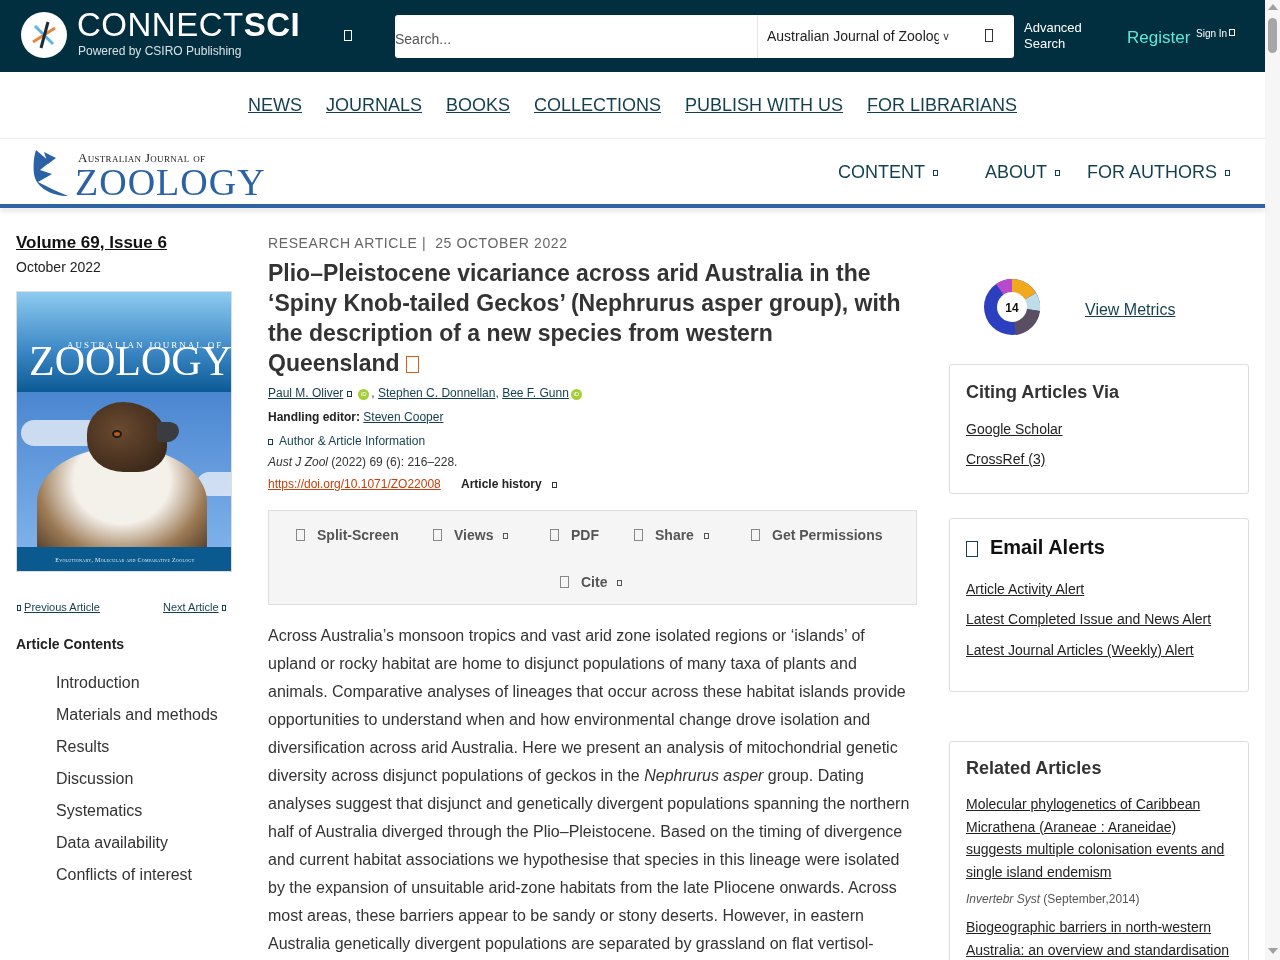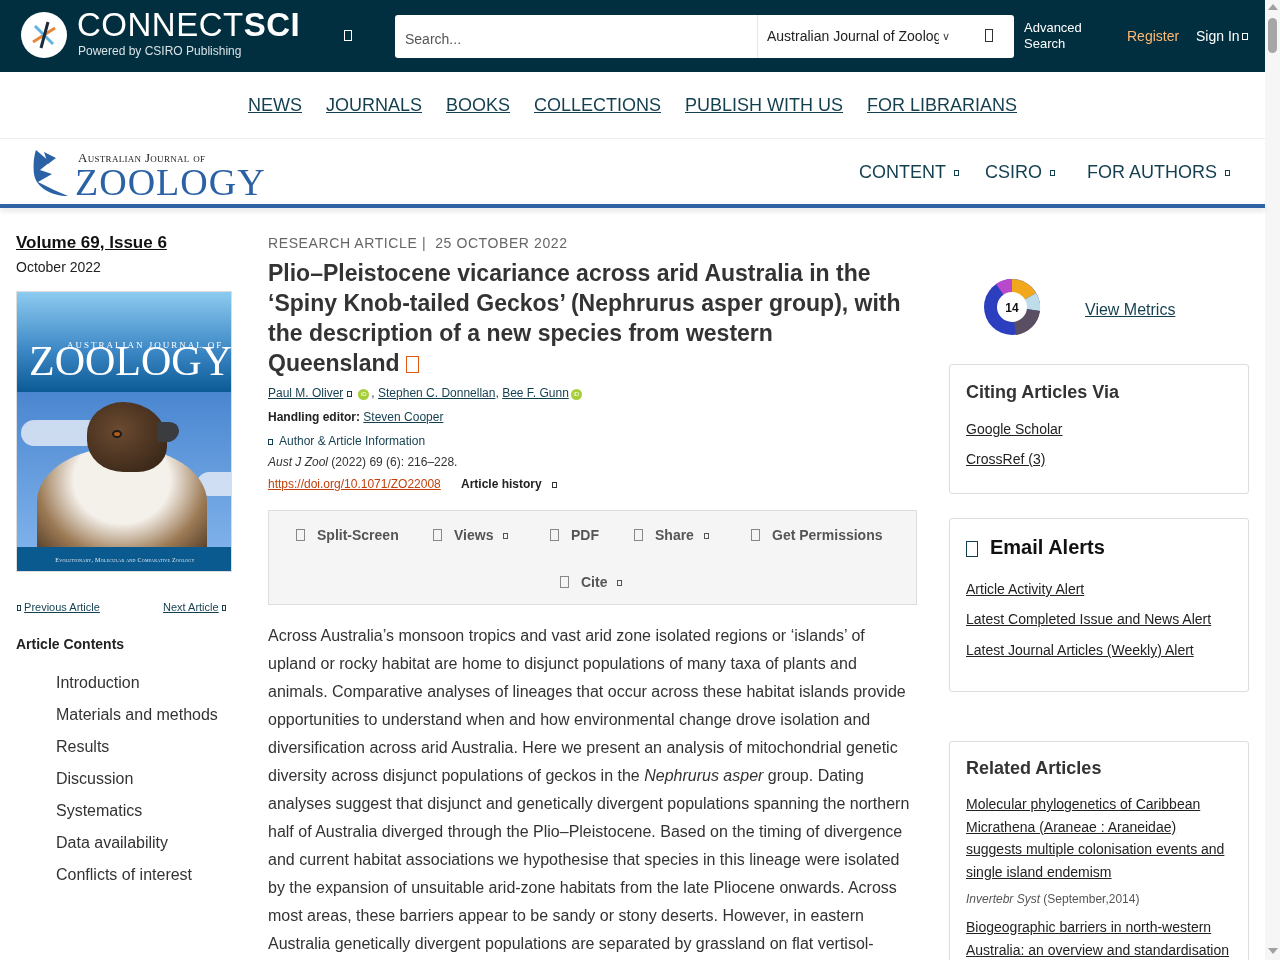--- a/index.html
+++ b/index.html
@@ -8,29 +8,29 @@
 
   
   .topbar { position: absolute; left: 0; top: 0; width: 1265px; height: 72px; background: #022f3f; }
   .logo-circle { position: absolute; left: 21px; top: 12px; width: 46px; height: 46px; border-radius: 50%; background: #fff; }
   .logo-circle svg { position: absolute; left: 0; top: 0; }
   .brand { position: absolute; left: 77px; top: 6px; color: #fff; font-size: 33px; letter-spacing: 0.5px; line-height: 38px; font-weight: normal; }
   .brand b { font-weight: bold; }
   .brand-sub { position: absolute; left: 78px; top: 44px; color: #d9e2e6; font-size: 12px; }
   .menu-icon { position: absolute; left: 344px; top: 30px; width: 8px; height: 11px; border: 1px solid #fff; }
   .search-box { position: absolute; left: 395px; top: 15px; width: 619px; height: 43px; background: #fff; border-radius: 3px; }
-  .search-input { position: absolute; left: 0; top: 0; width: 362px; height: 47px; border: none; background: transparent; padding-left: 10px; font-size: 14px; color: #555; font-family: "Liberation Sans", sans-serif; outline: none; }
+  .search-input { position: absolute; left: 0; top: 0; width: 362px; height: 47px; border: none; background: transparent; font-size: 14px; color: #555; font-family: "Liberation Sans", sans-serif; outline: none; }
   .search-input::placeholder { color: #555; }
   .scope { position: absolute; left: 362px; top: 0; width: 200px; height: 43px; border-left: 1px solid #e5e5e5; padding-left: 9px; line-height: 43px; font-size: 14px; color: #222; white-space: nowrap; overflow: hidden; }
   .scope-text { display: inline-block; width: 172px; overflow: hidden; vertical-align: top; }
   .scope-chev { position: absolute; left: 184px; top: 0; font-size: 11px; color: #444; }
   .search-btn { position: absolute; left: 590px; top: 14px; width: 8px; height: 13px; border: 1px solid #333; }
   .adv { position: absolute; left: 1024px; top: 20px; color: #fff; font-size: 13px; line-height: 16px; }
-  .register { position: absolute; left: 1127px; top: 28px; color: #fdba74; font-size: 14px; }
-  .signin { position: absolute; left: 1196px; top: 28px; color: #fff; font-size: 14px; }
+  .register { position: absolute; left: 1127px; top: 28px; color: #5eead4; font-size: 17px; }
+  .signin { position: absolute; left: 1196px; top: 28px; color: #fff; font-size: 10px; }
   .signin .sq { display: inline-block; width: 6px; height: 7px; border: 1px solid #fff; margin-left: 2px; vertical-align: 1px; }
 
   
   .scrollbar { position: absolute; left: 1265px; top: 0; width: 15px; height: 960px; background: #f6f6f6; }
   .scroll-up { position: absolute; left: 3px; top: 4px; width: 0; height: 0; border-left: 5px solid transparent; border-right: 5px solid transparent; border-bottom: 6px solid #a0a0a0; }
   .scroll-thumb { position: absolute; left: 3px; top: 18px; width: 9px; height: 35px; background: #a6a6a6; border-radius: 5px; }
   .scroll-down { position: absolute; left: 3px; top: 948px; width: 0; height: 0; border-left: 5px solid transparent; border-right: 5px solid transparent; border-top: 6px solid #a0a0a0; }
 
   
   .sitenav { position: absolute; left: 0; top: 72px; width: 1265px; height: 67px; background: #fff; border-bottom: 1px solid #eee; }
@@ -150,22 +150,22 @@
 </div>
 
 <div class="jheader"></div>
 <div class="jheader-line"></div>
 <svg class="j-logo" width="42" height="50" viewBox="0 0 42 50">
   <path d="M6 2 L20 14 L10 22 L22 26 L8 34 L24 42 L38 48 C22 48 6 40 4 26 C3 16 4 8 6 2 Z" fill="#2b62a6"></path>
   <path d="M14 4 L26 10 L18 16 Z" fill="#2b62a6"></path>
 </svg>
 <div class="j-small">Australian Journal of</div>
 <div class="j-big">ZOOLOGY</div>
-<div class="jnav" style="left:859px"><span>CONTENT</span><span class="sq"></span></div>
-<div class="jnav" style="left:985px"><span>CSIRO</span><span class="sq"></span></div>
+<div class="jnav" style="left:838px"><span>CONTENT</span><span class="sq"></span></div>
+<div class="jnav" style="left:985px"><span>ABOUT</span><span class="sq"></span></div>
 <div class="jnav" style="left:1087px"><span>FOR AUTHORS</span><span class="sq"></span></div>
 
 <div class="vol">Volume 69, Issue 6</div>
 <div class="vol-date">October 2022</div>
 <div class="cover">
   <div class="cover-top"></div>
   <div class="cover-aj">AUSTRALIAN JOURNAL OF</div>
   <div class="cover-z">ZOOLOGY</div>
   <div class="cover-photo">
     <div class="cloud" style="left:4px;top:28px;width:80px;height:26px;"></div>

